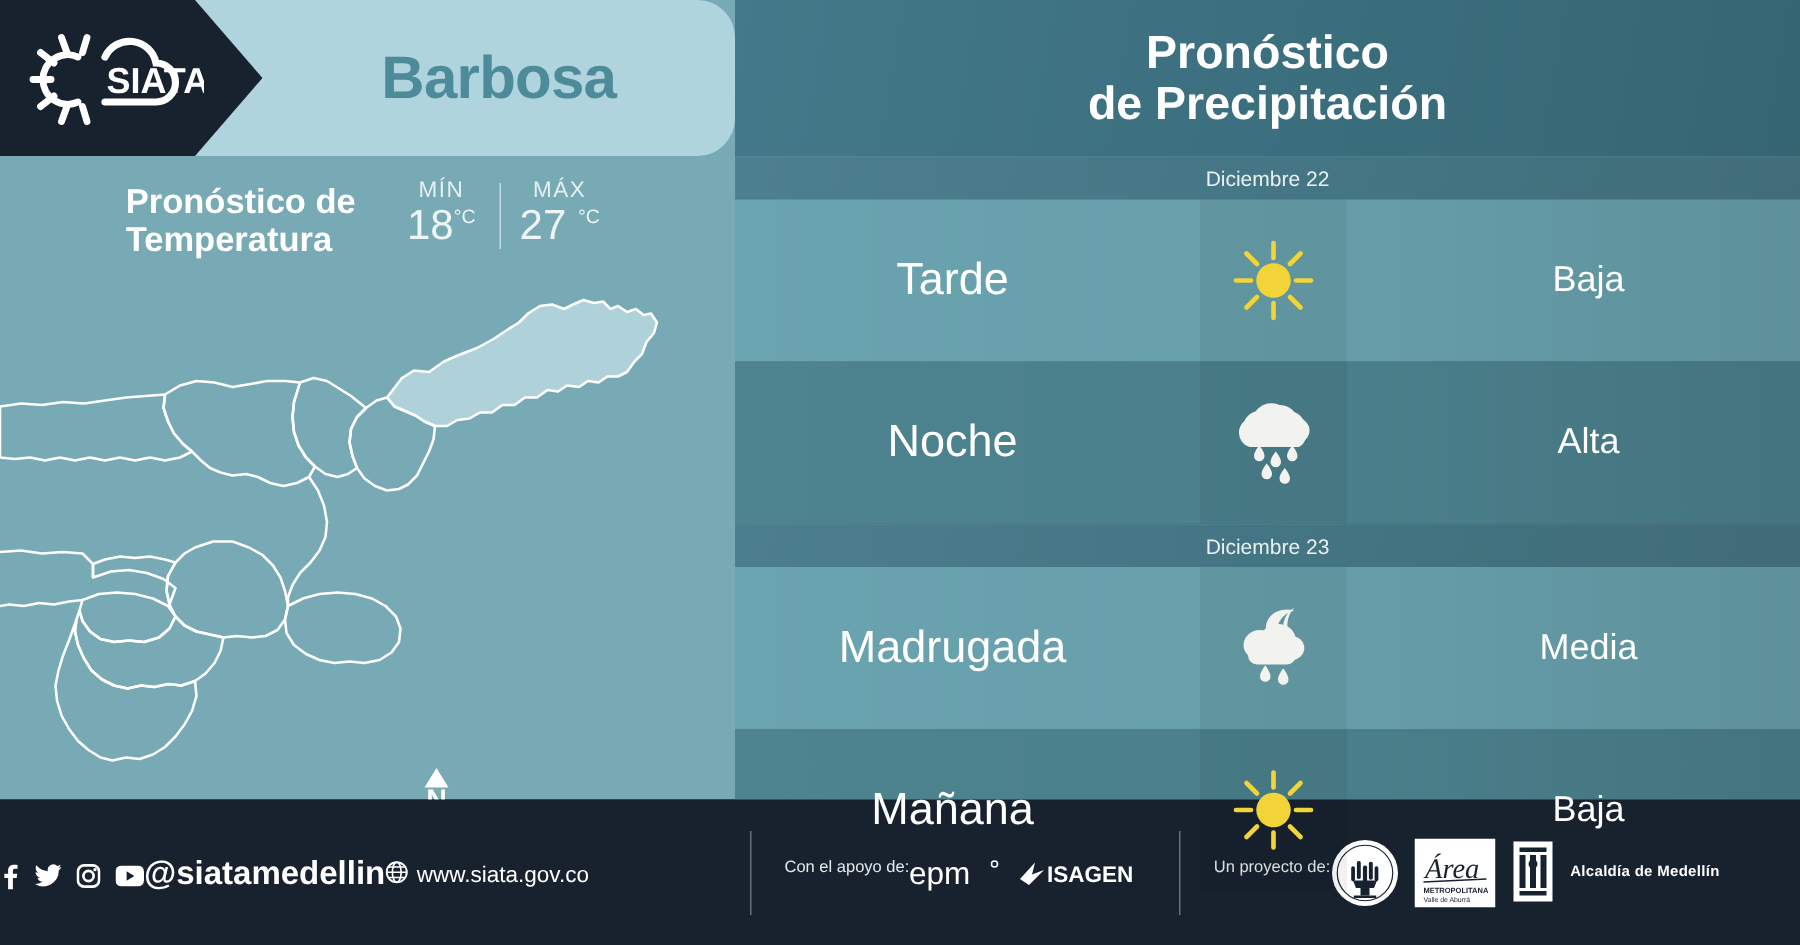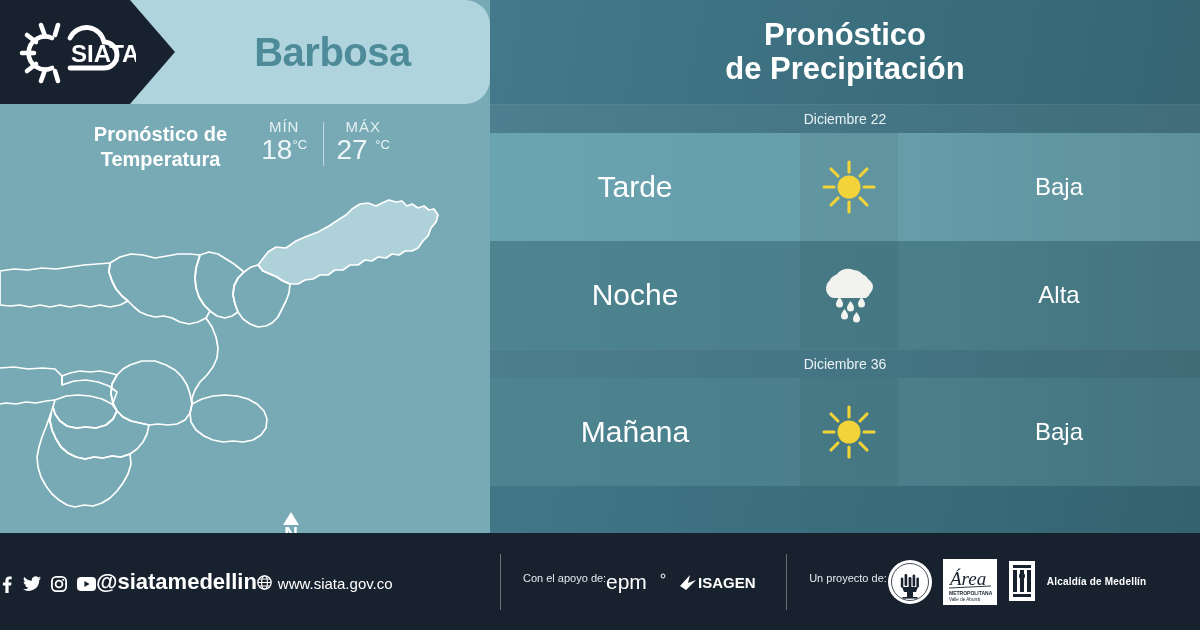--- a/index.html
+++ b/index.html
@@ -35,22 +35,22 @@
     display:flex; align-items:center; justify-content:center;
     color:#4d8b99; font-size:40px; font-weight:bold; letter-spacing:-0.5px;
   }
 
   .temp-block {
     position:absolute; left:0; top:112px; width:490px; height:72px;
     display:flex; align-items:flex-start; justify-content:center;
     gap:18px; padding-left:6px;
   }
   .temp-label {
-    color:#ffffff; font-size:20px; font-weight:bold; line-height:25px;
-    text-align:center; padding-top:10px;
+    color:#ffffff; font-size:23px; font-weight:bold; line-height:25px;
+    text-align:left; padding-top:10px;
   }
   .temp-values { display:flex; align-items:flex-start; gap:0px; padding-top:6px; }
   .temp-item { width:78px; text-align:center; color:#eef6f8; position:relative; }
   .temp-item .cap { font-size:15px; letter-spacing:1px; display:block; opacity:.92; }
   .temp-item .val { font-size:28px; display:block; margin-top:-1px; }
   .temp-item .val sup { font-size:13px; vertical-align:super; }
   .temp-divider { width:1px; height:44px; background:rgba(255,255,255,.55); margin-top:4px; }
 
   .map-wrap { position:absolute; left:0; top:185px; width:490px; height:348px; }
   .map-wrap svg { display:block; }
@@ -272,22 +272,40 @@
             <path d="M31 44 c0-3 3.5-7 3.5-7 s3.5 4 3.5 7 a3.5 3.5 0 0 1-7 0 Z"></path>
             <path d="M42 40 c0-3 3.5-7 3.5-7 s3.5 4 3.5 7 a3.5 3.5 0 0 1-7 0 Z"></path>
             <path d="M25 52 c0-3 3.5-7 3.5-7 s3.5 4 3.5 7 a3.5 3.5 0 0 1-7 0 Z"></path>
             <path d="M37 55 c0-3 3.5-7 3.5-7 s3.5 4 3.5 7 a3.5 3.5 0 0 1-7 0 Z"></path>
           </g>
         </svg>
       </div>
       <div class="cell-level">Alta</div>
     </div>
 
-    <div class="date-strip">Diciembre 36</div>
-
+    <div class="date-strip">Diciembre 23</div>
+
+    <div class="fc-row light">
+      <div class="cell-period">Madrugada</div>
+      <div class="cell-icon">
+        <svg width="66" height="62" viewBox="0 0 66 62">
+          <g fill="#f2f2ee">
+            <path d="M43 4 a15 15 0 0 0 7 28 a17 17 0 0 1-7-28 Z" transform="translate(4,0)"></path>
+            <path d="M47 6 c-9 2-14 11-11 20 c2 6 8 10 14 10 c-11 2-21-6-22-17 C27 10 36 3 47 6 Z"></path>
+            <ellipse cx="24" cy="29" rx="11" ry="10"></ellipse>
+            <ellipse cx="36" cy="26" rx="12" ry="11"></ellipse>
+            <ellipse cx="45" cy="31" rx="8.5" ry="8"></ellipse>
+            <rect x="16" y="30" width="32" height="12" rx="6"></rect>
+            <path d="M24 50 c0-3 3.5-7.5 3.5-7.5 s3.5 4.5 3.5 7.5 a3.5 3.5 0 0 1-7 0 Z"></path>
+            <path d="M36 52 c0-3 3.5-7.5 3.5-7.5 s3.5 4.5 3.5 7.5 a3.5 3.5 0 0 1-7 0 Z"></path>
+          </g>
+        </svg>
+      </div>
+      <div class="cell-level">Media</div>
+    </div>
 
     <div class="fc-row dark">
       <div class="cell-period">Mañana</div>
       <div class="cell-icon">
         <svg width="62" height="62" viewBox="0 0 62 62">
           <circle cx="31" cy="31" r="11.5" fill="#f2d338"></circle>
           <g stroke="#f2d338" stroke-width="3.1" stroke-linecap="round">
             <line x1="31" y1="6" x2="31" y2="16"></line>
             <line x1="31" y1="46" x2="31" y2="56"></line>
             <line x1="6" y1="31" x2="16" y2="31"></line>

